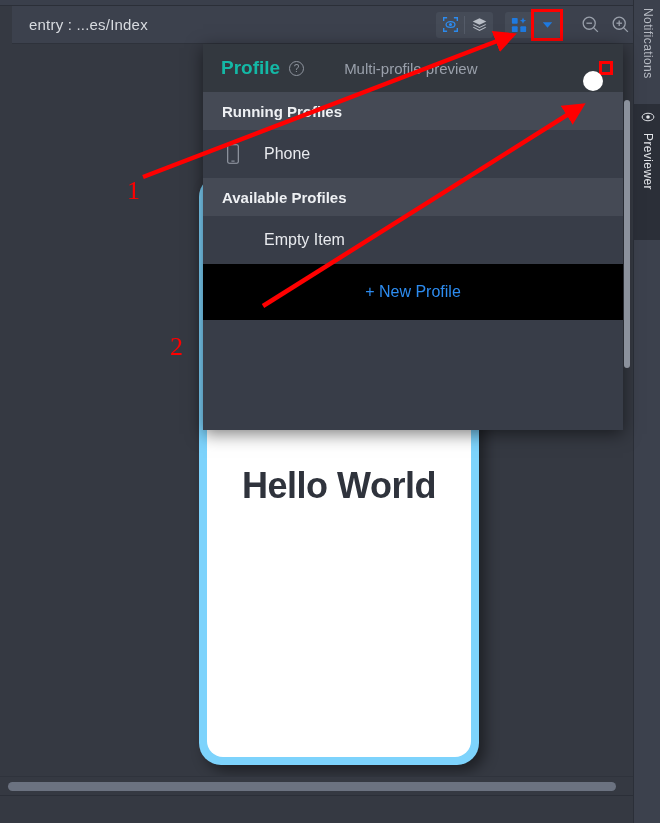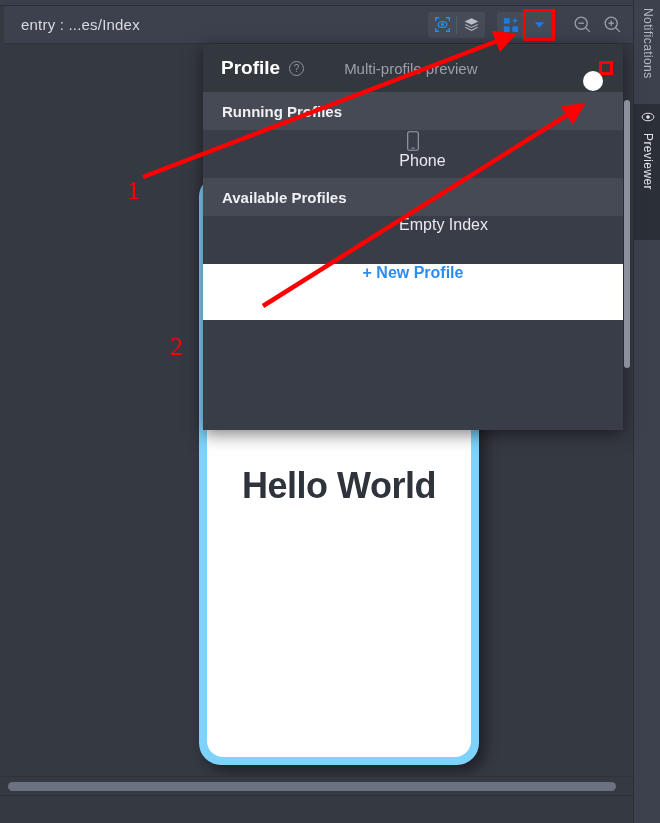--- a/index.html
+++ b/index.html
@@ -25,21 +25,21 @@
     position: absolute;
     left: 0; top: 0;
     width: 660px; height: 6px;
     background: #3a3f4b;
     border-bottom: 1px solid #2b2f38;
   }
 
   
   .toolbar {
     position: absolute;
-    left: 4px; top: 6px;
+    left: 12px; top: 6px;
     width: 633px; height: 38px;
     background: #3c414d;
     border-bottom: 1px solid #2e323b;
     display: flex;
     align-items: center;
   }
   .toolbar-title {
     margin-left: 17px;
     font-size: 15px;
     color: #d8dbe0;
@@ -193,21 +193,21 @@
   .panel-head {
     height: 48px;
     background: #33383f;
     display: flex;
     align-items: center;
     padding: 0 12px 0 18px;
   }
   .panel-title {
     font-size: 19px;
     font-weight: bold;
-    color: #ffffff;
+    color: #14b8a6;
   }
   .help-icon {
     width: 15px; height: 15px;
     border: 1.4px solid #8f959f;
     border-radius: 50%;
     color: #8f959f;
     font-size: 10px;
     display: flex; align-items: center; justify-content: center;
     margin-left: 9px;
     cursor: pointer;
@@ -249,40 +249,38 @@
   }
 
   .list-body { background: #383d48; }
 
   .profile-row {
     height: 48px;
     display: flex;
     align-items: center;
     padding-left: 19px;
     cursor: pointer;
-    flex-direction: column;
   }
   .profile-row .dev-icon {
     width: 22px; height: 22px;
     display: flex; align-items: center; justify-content: center;
     margin-right: 20px;
   }
   .profile-row .dev-label {
     font-size: 16px;
     color: #e8eaee;
   }
   .profile-row.indent .dev-label { margin-left: 42px; }
 
   .panel-footer {
     height: 56px;
     display: flex;
-    align-items: flex-start;
+    align-items: center;
     justify-content: center;
-    background: #ffffff;
-    font-weight: bold;
+    background: #000000;
   }
   .new-profile {
     font-size: 16px;
     color: #2d8cf0;
     cursor: pointer;
   }
 
   
   .pscroll-track {
     position: absolute;
@@ -436,21 +434,21 @@
         <span class="dev-label">Phone</span>
       </div>
 
 
     </div>
 
     <div class="section-head">Available Profiles</div>
 
     <div class="list-body">
       <div class="profile-row indent">
-        <span class="dev-label">Empty Index</span>
+        <span class="dev-label">Empty Item</span>
       </div>
     </div>
 
     <div class="panel-footer">
       <span class="new-profile">+ New Profile</span>
     </div>
 
     <div class="pscroll-track">
       <div class="pscroll-thumb"></div>
     </div>

